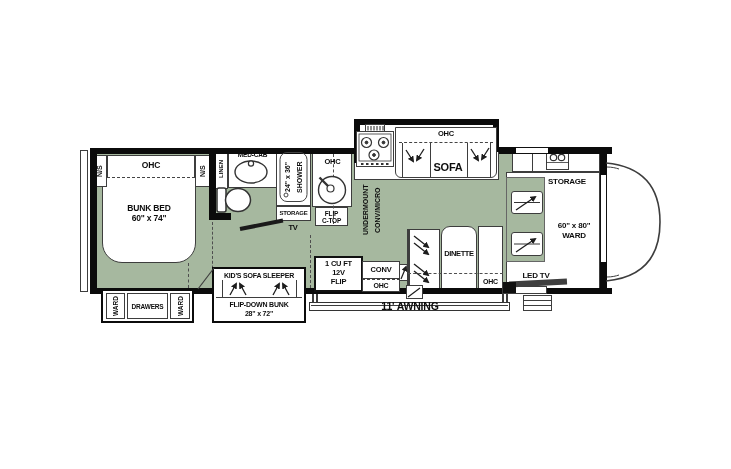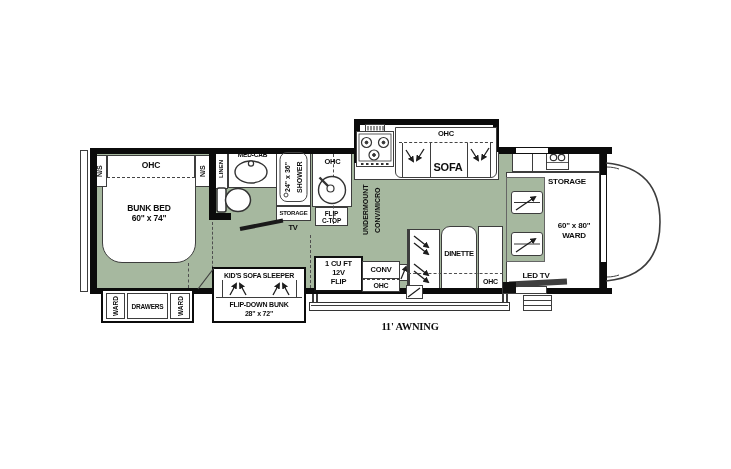--- a/index.html
+++ b/index.html
@@ -254,15 +254,15 @@
   <div class="lbl" style="left:362px;top:282px;width:38px;font-size:7px;">OHC</div>
 
   <div class="lbl" style="left:441px;top:250px;width:36px;font-size:7.5px;letter-spacing:-.4px;">DINETTE</div>
   <div class="lbl" style="left:478px;top:278px;width:25px;font-size:7px;">OHC</div>
 
   <div class="lbl" style="left:537px;top:177px;width:60px;font-size:8px;">STORAGE</div>
   <div class="lbl" style="left:544px;top:221px;width:60px;font-size:8px;">60" x 80"</div>
   <div class="lbl" style="left:544px;top:231px;width:60px;font-size:8px;">WARD</div>
   <div class="lbl" style="left:511px;top:271px;width:50px;font-size:8px;">LED TV</div>
 
-  <div class="lbl" style="left:360px;top:321px;width:100px;font-size:10.5px;font-family:Liberation Serif, serif;">11' AWNING</div>
+  <div class="lbl" style="left:360px;top:300px;width:100px;font-size:10.5px;">11' AWNING</div>
 
 </div>
 
 </body></html>

